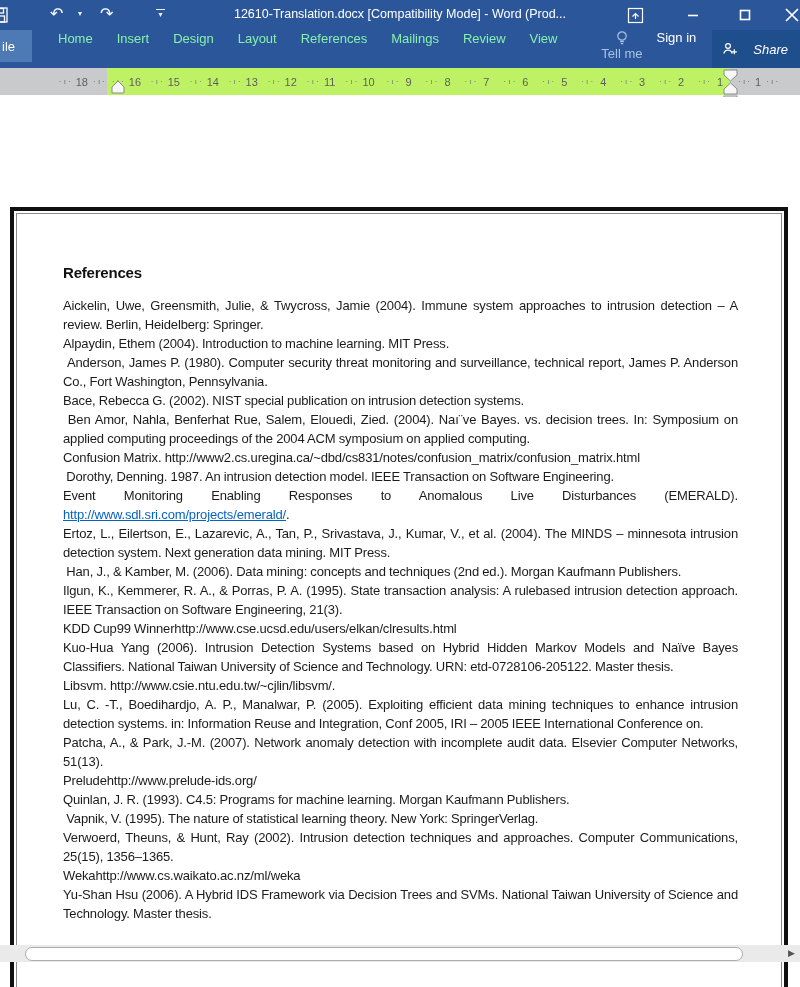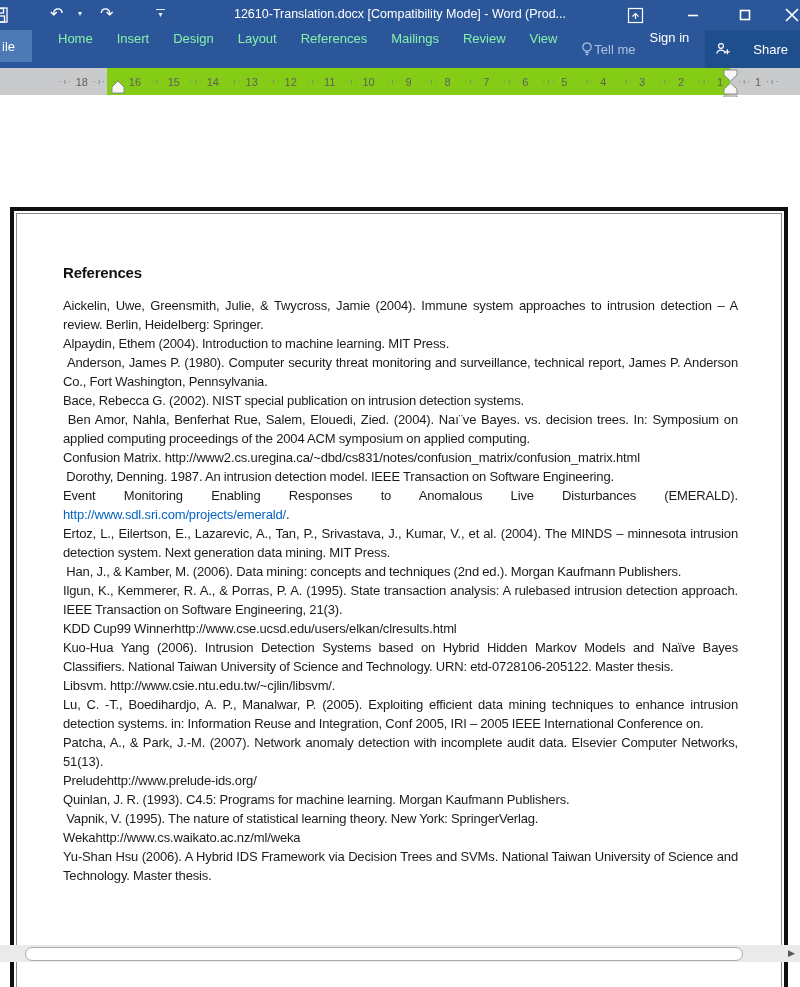--- a/index.html
+++ b/index.html
@@ -17,46 +17,46 @@
   .win-title{position:absolute;top:7px;left:50%;transform:translateX(-50%);color:#fff;font-size:12.5px;white-space:nowrap;text-align:right;}
   .winctl{position:absolute;top:3px;width:30px;height:24px;display:flex;align-items:center;justify-content:center;color:#fff;}
   .wc-ribbon{left:620px;} .wc-min{left:678px;} .wc-max{left:730px;} .wc-close{left:784px;width:16px;overflow:hidden;}
 
   
   .tabs{position:absolute;top:30px;left:0;width:800px;height:38px;background:#2b579a;display:flex;}
   .tab-file{height:32px;width:30px;background:#4d7ab5;color:#fff;font-size:13px;display:flex;align-items:center;padding-left:2px;}
   .tab{color:#86efac;font-size:13px;padding:0 12px;margin-top:1px;cursor:default;}
   .tab:first-of-type{margin-left:14px;}
   .tabs-spacer{flex:1;}
-  .tellme{display:flex;align-items:center;color:#a9c2e1;font-size:13px;gap:0;margin-right:14px;}
+  .tellme{display:flex;align-items:center;color:#a9c2e1;font-size:13px;gap:0;margin-right:14px;flex-direction:column;}
   .signin{color:#fff;font-size:13px;margin-right:16px;}
-  .share{height:38px;background:#1f4e8c;color:#fff;font-size:13px;display:flex;align-items:center;gap:22px;padding:0 12px 0 10px;}
+  .share{height:38px;background:#1f4e8c;color:#fff;font-size:13px;display:flex;align-items:center;gap:15px;padding:0 12px 0 10px;font-style:italic;}
 
   
   .rulerzone{position:absolute;top:68px;left:0;width:800px;height:42px;background:#fff;}
   .ruler-bar{position:absolute;top:0;left:0;width:800px;height:27px;display:flex;color:#5f5f5f;font-size:11px;}
   .ruler-margin{background:#c9cacc;display:flex;align-items:center;gap:5px;}
   .ruler-margin.left{width:105px;justify-content:flex-end;padding-right:2px;}
   .ruler-margin.right{width:62px;justify-content:flex-start;padding-left:8px;}
   .ruler-margin::before,.ruler-margin::after{content:"· ı ·";font-size:8px;color:#707070;}
-  .ruler-page{flex:1;background:#84cc16;display:flex;align-items:center;}
+  .ruler-page{flex:1;background:#bef264;display:flex;align-items:center;}
   .rcell{flex:1;display:flex;align-items:center;justify-content:space-evenly;}
   .rcell::before{content:"· ı ·";font-size:8px;color:#7a7a7a;}
   .rmark{position:absolute;}
   .rmark-left{left:111px;top:12px;}
   .rmark-right{left:723px;top:1px;}
 
   
   .docarea{position:absolute;top:97px;left:0;width:800px;height:848px;background:#fff;}
   .page{position:absolute;top:110px;left:10px;width:770px;height:835px;background:#fff;
         border:4px solid #101010;box-shadow:inset 0 0 0 2px #fff,inset 0 0 0 3px #8a8a8a;
         padding:53px 46px 0 49px;box-sizing:content-box;width:675px;}
   .doc-heading{font-size:15px;font-weight:bold;color:#111;margin:0 0 15px 0;letter-spacing:-0.2px;}
   .para{margin:0;font-size:13px;line-height:19px;color:#1b1b1b;text-align:justify;letter-spacing:-0.15px;word-spacing:-0.2px;}
-  .doclink{color:#0563c1;cursor:pointer;}
+  .doclink{color:#0563c1;text-decoration:underline;cursor:pointer;}
 
   
   .hscroll{position:absolute;top:945px;left:0;width:800px;height:17px;background:#eaeaea;}
   .hthumb{position:absolute;left:25px;top:2px;width:716px;height:12px;background:#fff;border:1px solid #adadad;border-radius:7px;}
   .harrow{position:absolute;right:5px;top:3px;font-size:9px;color:#555;}
 
   
   .statusbar{position:absolute;top:1004px;left:0;width:800px;height:25px;background:#f3f3f3;border-top:7px solid #c2410c;
              display:flex;align-items:center;font-size:12px;color:#444;}
   .sb-item{margin-right:16px;white-space:nowrap;}
@@ -246,20 +246,21 @@
           <p class="para"><span>&nbsp;Han, J., &amp; Kamber, M. (2006). Data mining: concepts and techniques (2nd ed.). Morgan Kaufmann Publishers.</span></p>
           <p class="para"><span>Ilgun, K., Kemmerer, R. A., &amp; Porras, P. A. (1995). State transaction analysis: A rulebased intrusion detection approach. IEEE Transaction on Software Engineering, 21(3).</span></p>
           <p class="para"><span>KDD Cup99 Winnerhttp://www.cse.ucsd.edu/users/elkan/clresults.html</span></p>
           <p class="para"><span>Kuo-Hua Yang (2006). Intrusion Detection Systems based on Hybrid Hidden Markov Models and Naïve Bayes Classifiers. National Taiwan University of Science and Technology. URN: etd-0728106-205122. Master thesis.</span></p>
           <p class="para"><span>Libsvm. http://www.csie.ntu.edu.tw/~cjlin/libsvm/.</span></p>
           <p class="para"><span>Lu, C. -T., Boedihardjo, A. P., Manalwar, P. (2005). Exploiting efficient data mining techniques to enhance intrusion detection systems. in: Information Reuse and Integration, Conf 2005, IRI – 2005 IEEE International Conference on.</span></p>
           <p class="para"><span>Patcha, A., &amp; Park, J.-M. (2007). Network anomaly detection with incomplete audit data. Elsevier Computer Networks, 51(13).</span></p>
           <p class="para"><span>Preludehttp://www.prelude-ids.org/</span></p>
           <p class="para"><span>Quinlan, J. R. (1993). C4.5: Programs for machine learning. Morgan Kaufmann Publishers.</span></p>
           <p class="para"><span>&nbsp;Vapnik, V. (1995). The nature of statistical learning theory. New York: SpringerVerlag.</span></p>
+          <p class="para"><span>Verwoerd, Theuns, &amp; Hunt, Ray (2002). Intrusion detection techniques and approaches. Computer Communications, 25(15), 1356–1365.</span></p>
           <p class="para"><span>Wekahttp://www.cs.waikato.ac.nz/ml/weka</span></p>
           <p class="para"><span>Yu-Shan Hsu (2006). A Hybrid IDS Framework via Decision Trees and SVMs. National Taiwan University of Science and Technology. Master thesis.</span></p>
         </div>
     </div>
   </div>
 
   <div class="hscroll">
     <div class="hthumb"></div>
     <span class="harrow">▶</span>
   </div>

